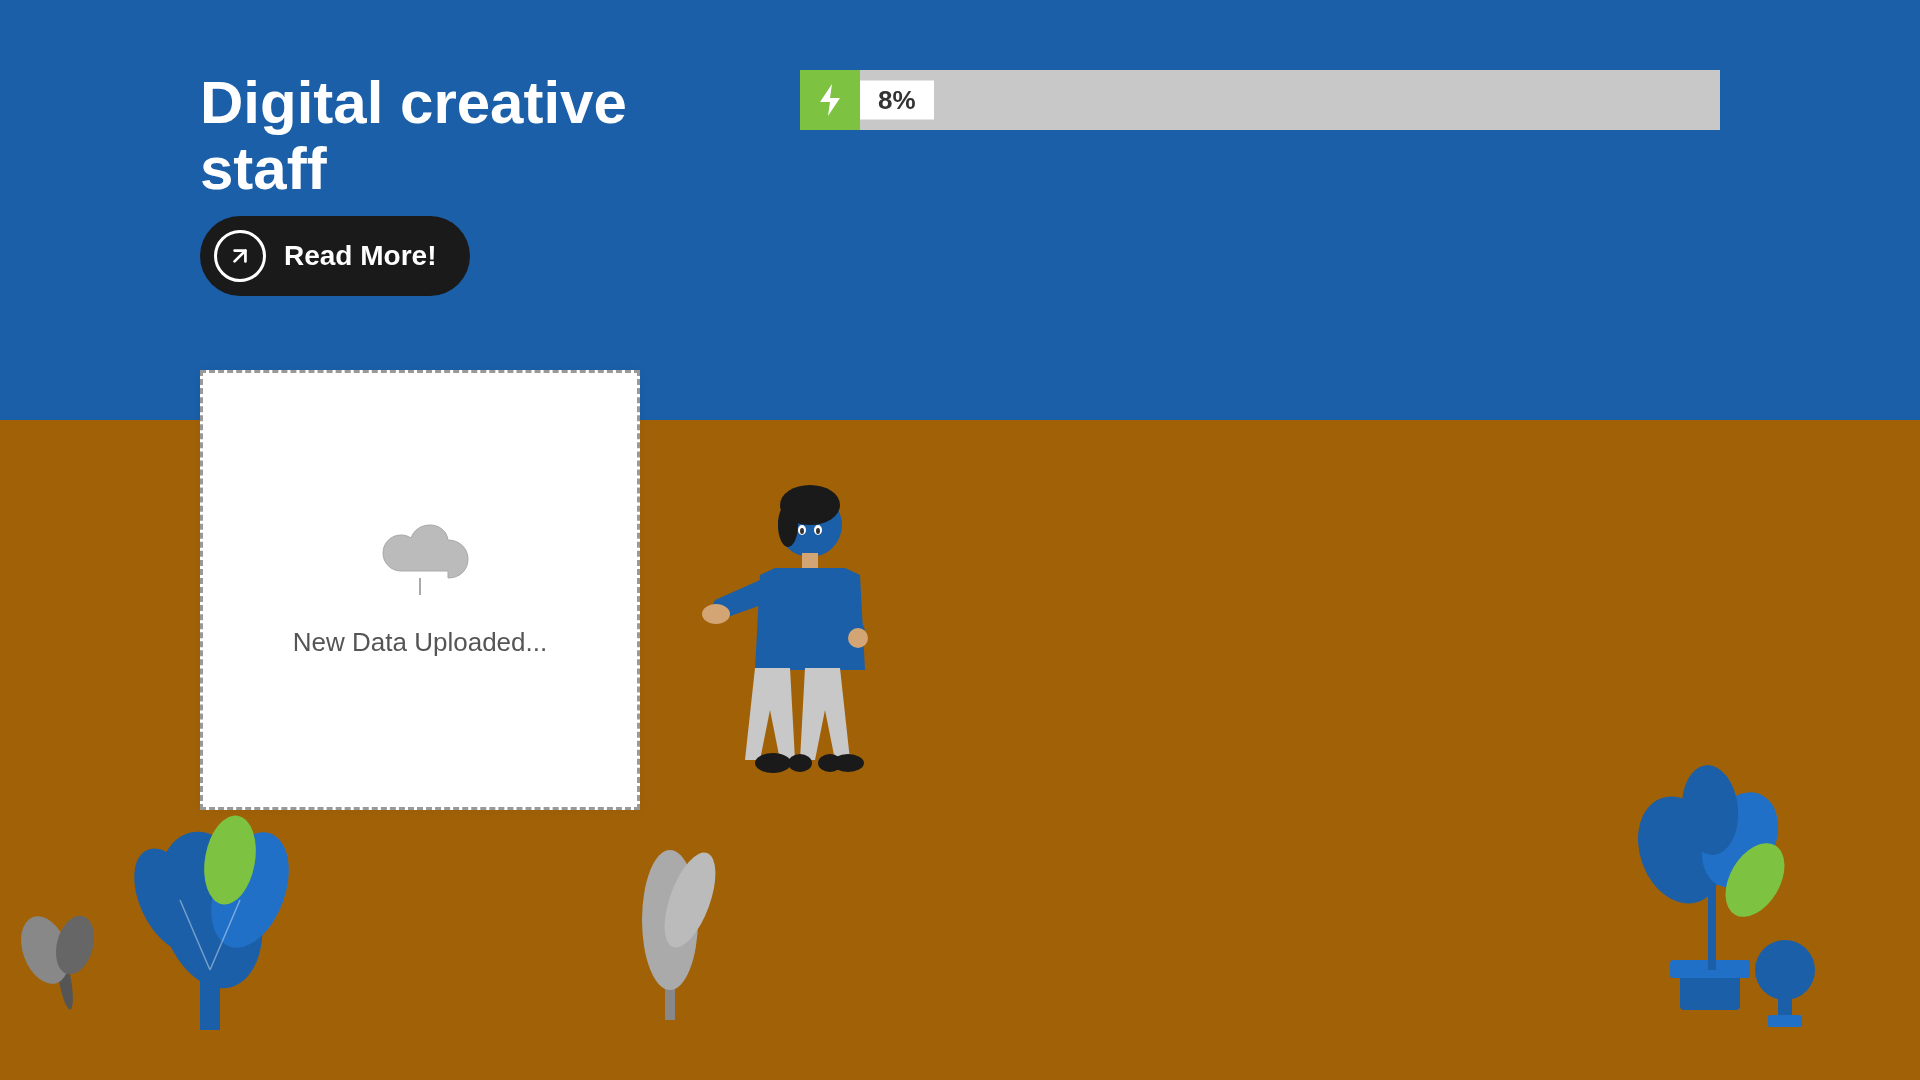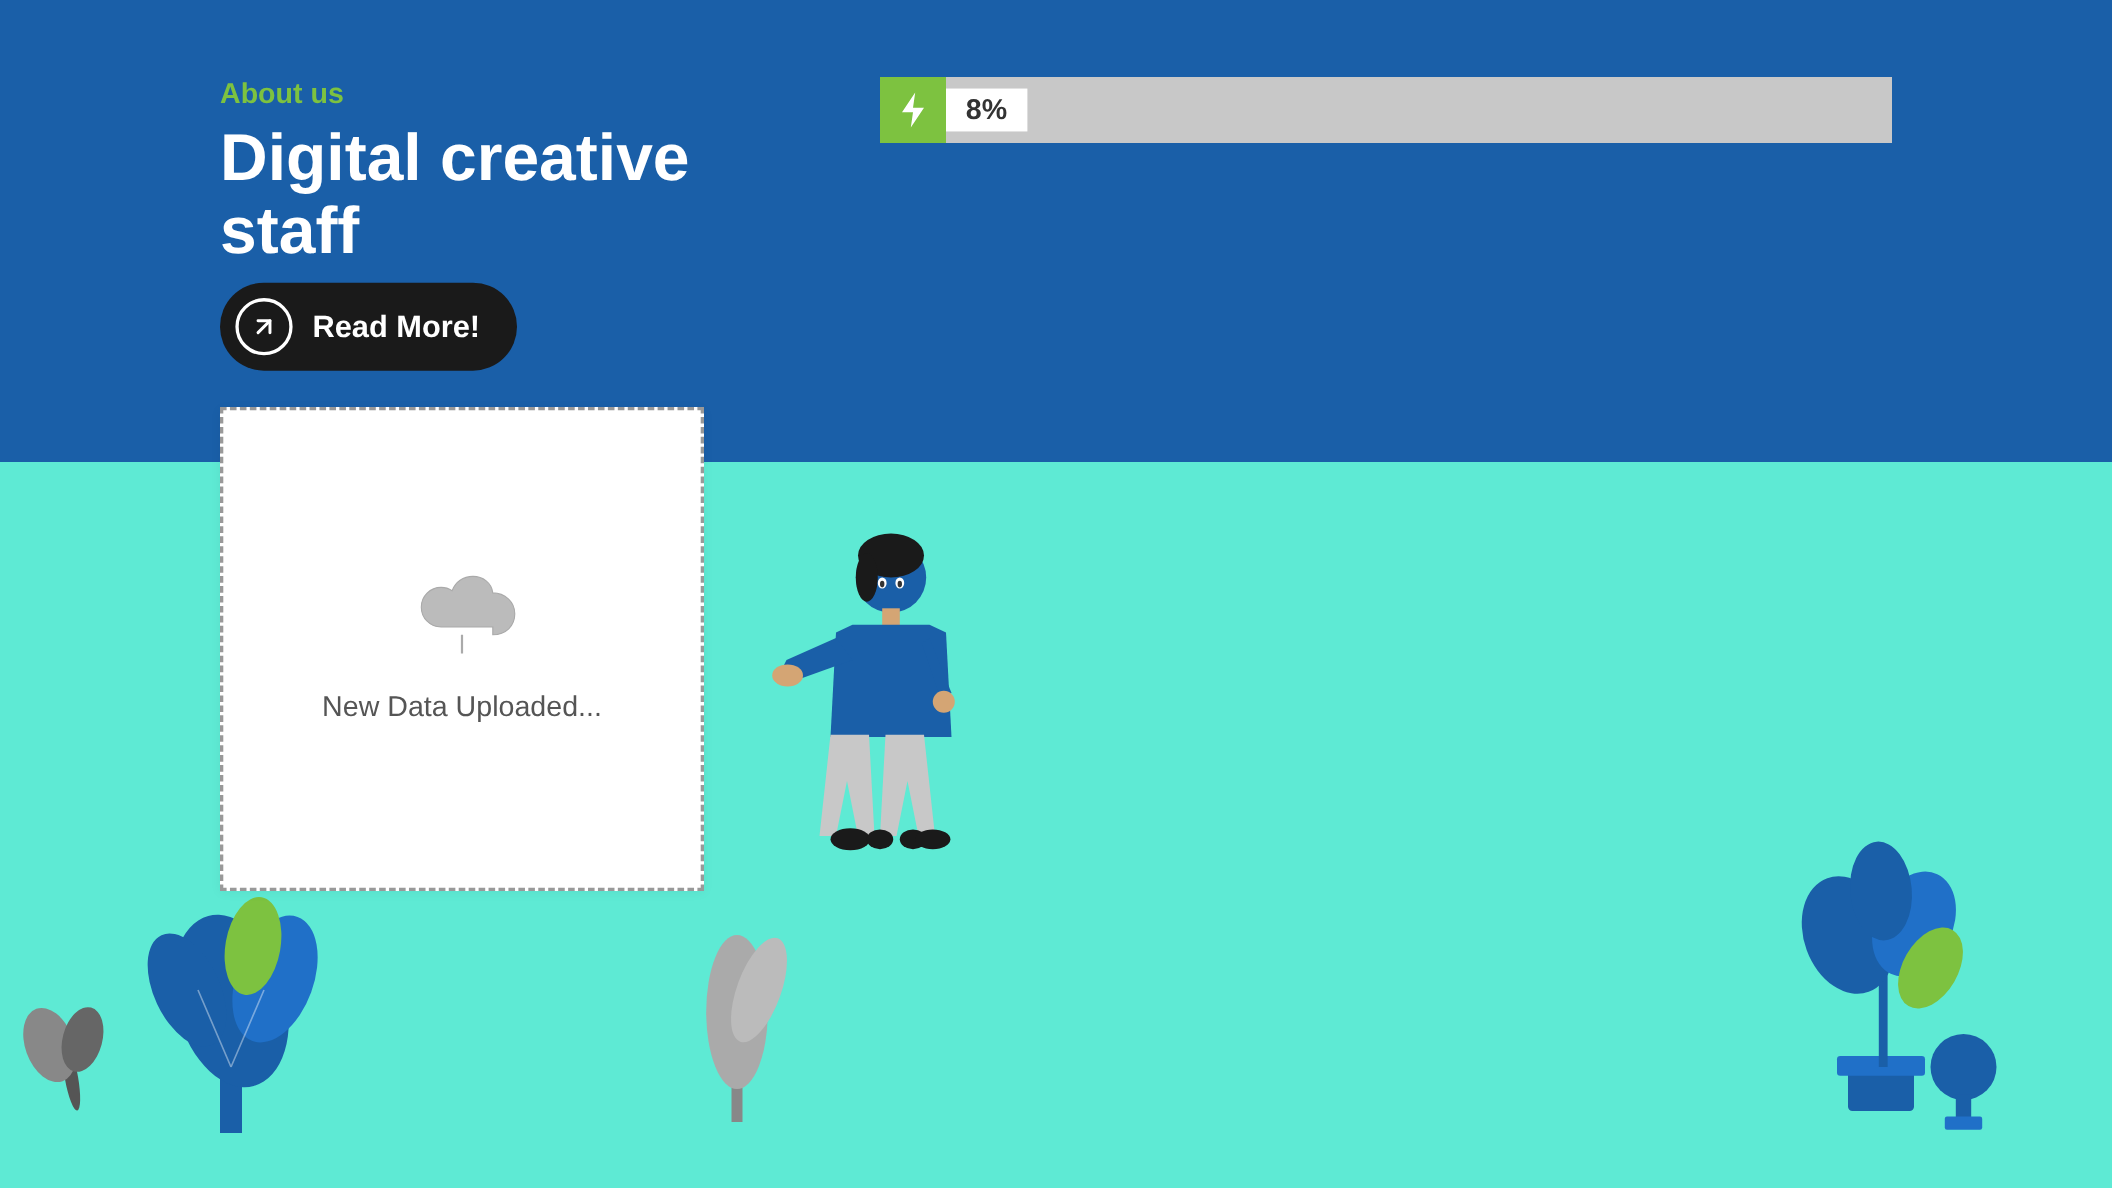--- a/index.html
+++ b/index.html
@@ -133,21 +133,21 @@
       transform: translateY(-50%);
       background: #fff;
       padding: 4px 18px;
       font-size: 26px;
       font-weight: 700;
       color: #333;
       z-index: 3;
     }
 
     .bottom-section {
-      background: #5eead4;
+      background: #a16207;
       width: 100%;
       height: 660px;
       position: relative;
     }
 
     
     .upload-card {
       position: absolute;
       left: 200px;
       top: -50px;
@@ -215,21 +215,20 @@
       bottom: 50px;
       width: 220px;
       height: 300px;
     }
   </style>
 </head>
 <body>
 
 <div class="top-section">
   <div class="left-panel">
-    <div class="about-label">About us</div>
     <div class="main-title">Digital creative staff</div>
     <button class="read-more-btn">
       <div class="btn-icon-circle">
         <svg viewBox="0 0 24 24" fill="none" stroke="white" stroke-width="2.5" stroke-linecap="round" stroke-linejoin="round">
           <line x1="7" y1="17" x2="17" y2="7"></line>
           <polyline points="7 7 17 7 17 17"></polyline>
         </svg>
       </div>
       <span class="btn-label">Read More!</span>
     </button>

